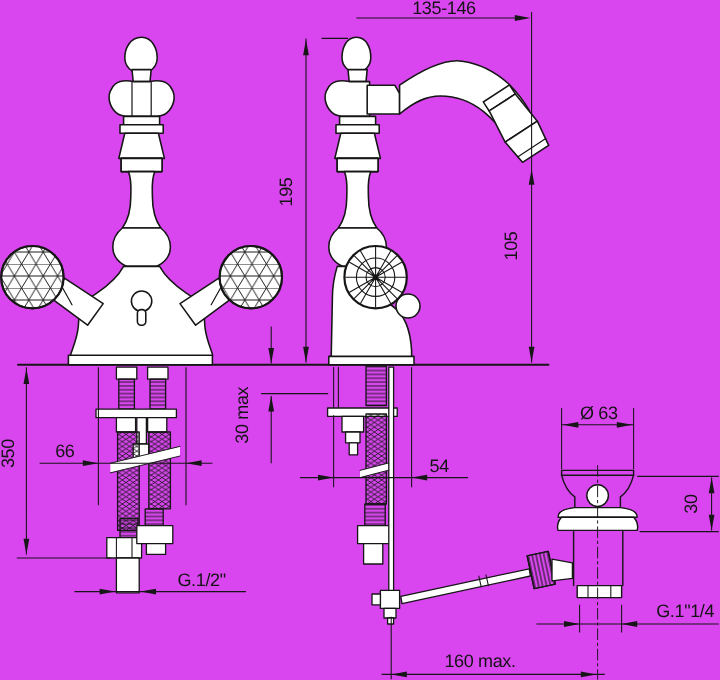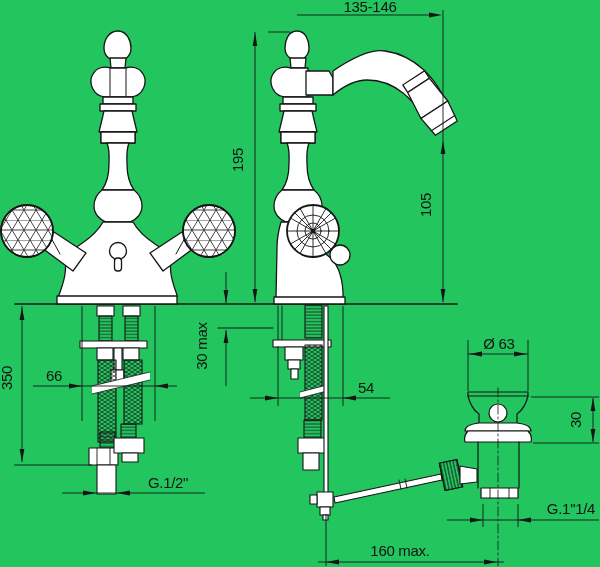--- a/index.html
+++ b/index.html
@@ -1,16 +1,16 @@
 <!DOCTYPE html>
 <html><head>
 <meta charset="utf-8">
 <style>
   html,body{margin:0;padding:0;background:#fff;}
-  .stage{position:relative;width:600px;height:567px;background:#22c55e;overflow:hidden;}
+  .stage{position:relative;width:600px;height:567px;background:#d946ef;overflow:hidden;}
   svg{display:block;}
   text{font-family:"Liberation Sans","DejaVu Sans",sans-serif;font-size:15px;fill:#141414;letter-spacing:-0.3px;}
 </style>
 </head>
 <body>
 
 <div class="stage">
 <svg width="600" height="567" viewBox="0 0 600 567">
 <defs>
   <pattern id="braid" width="6" height="8" patternUnits="userSpaceOnUse">

